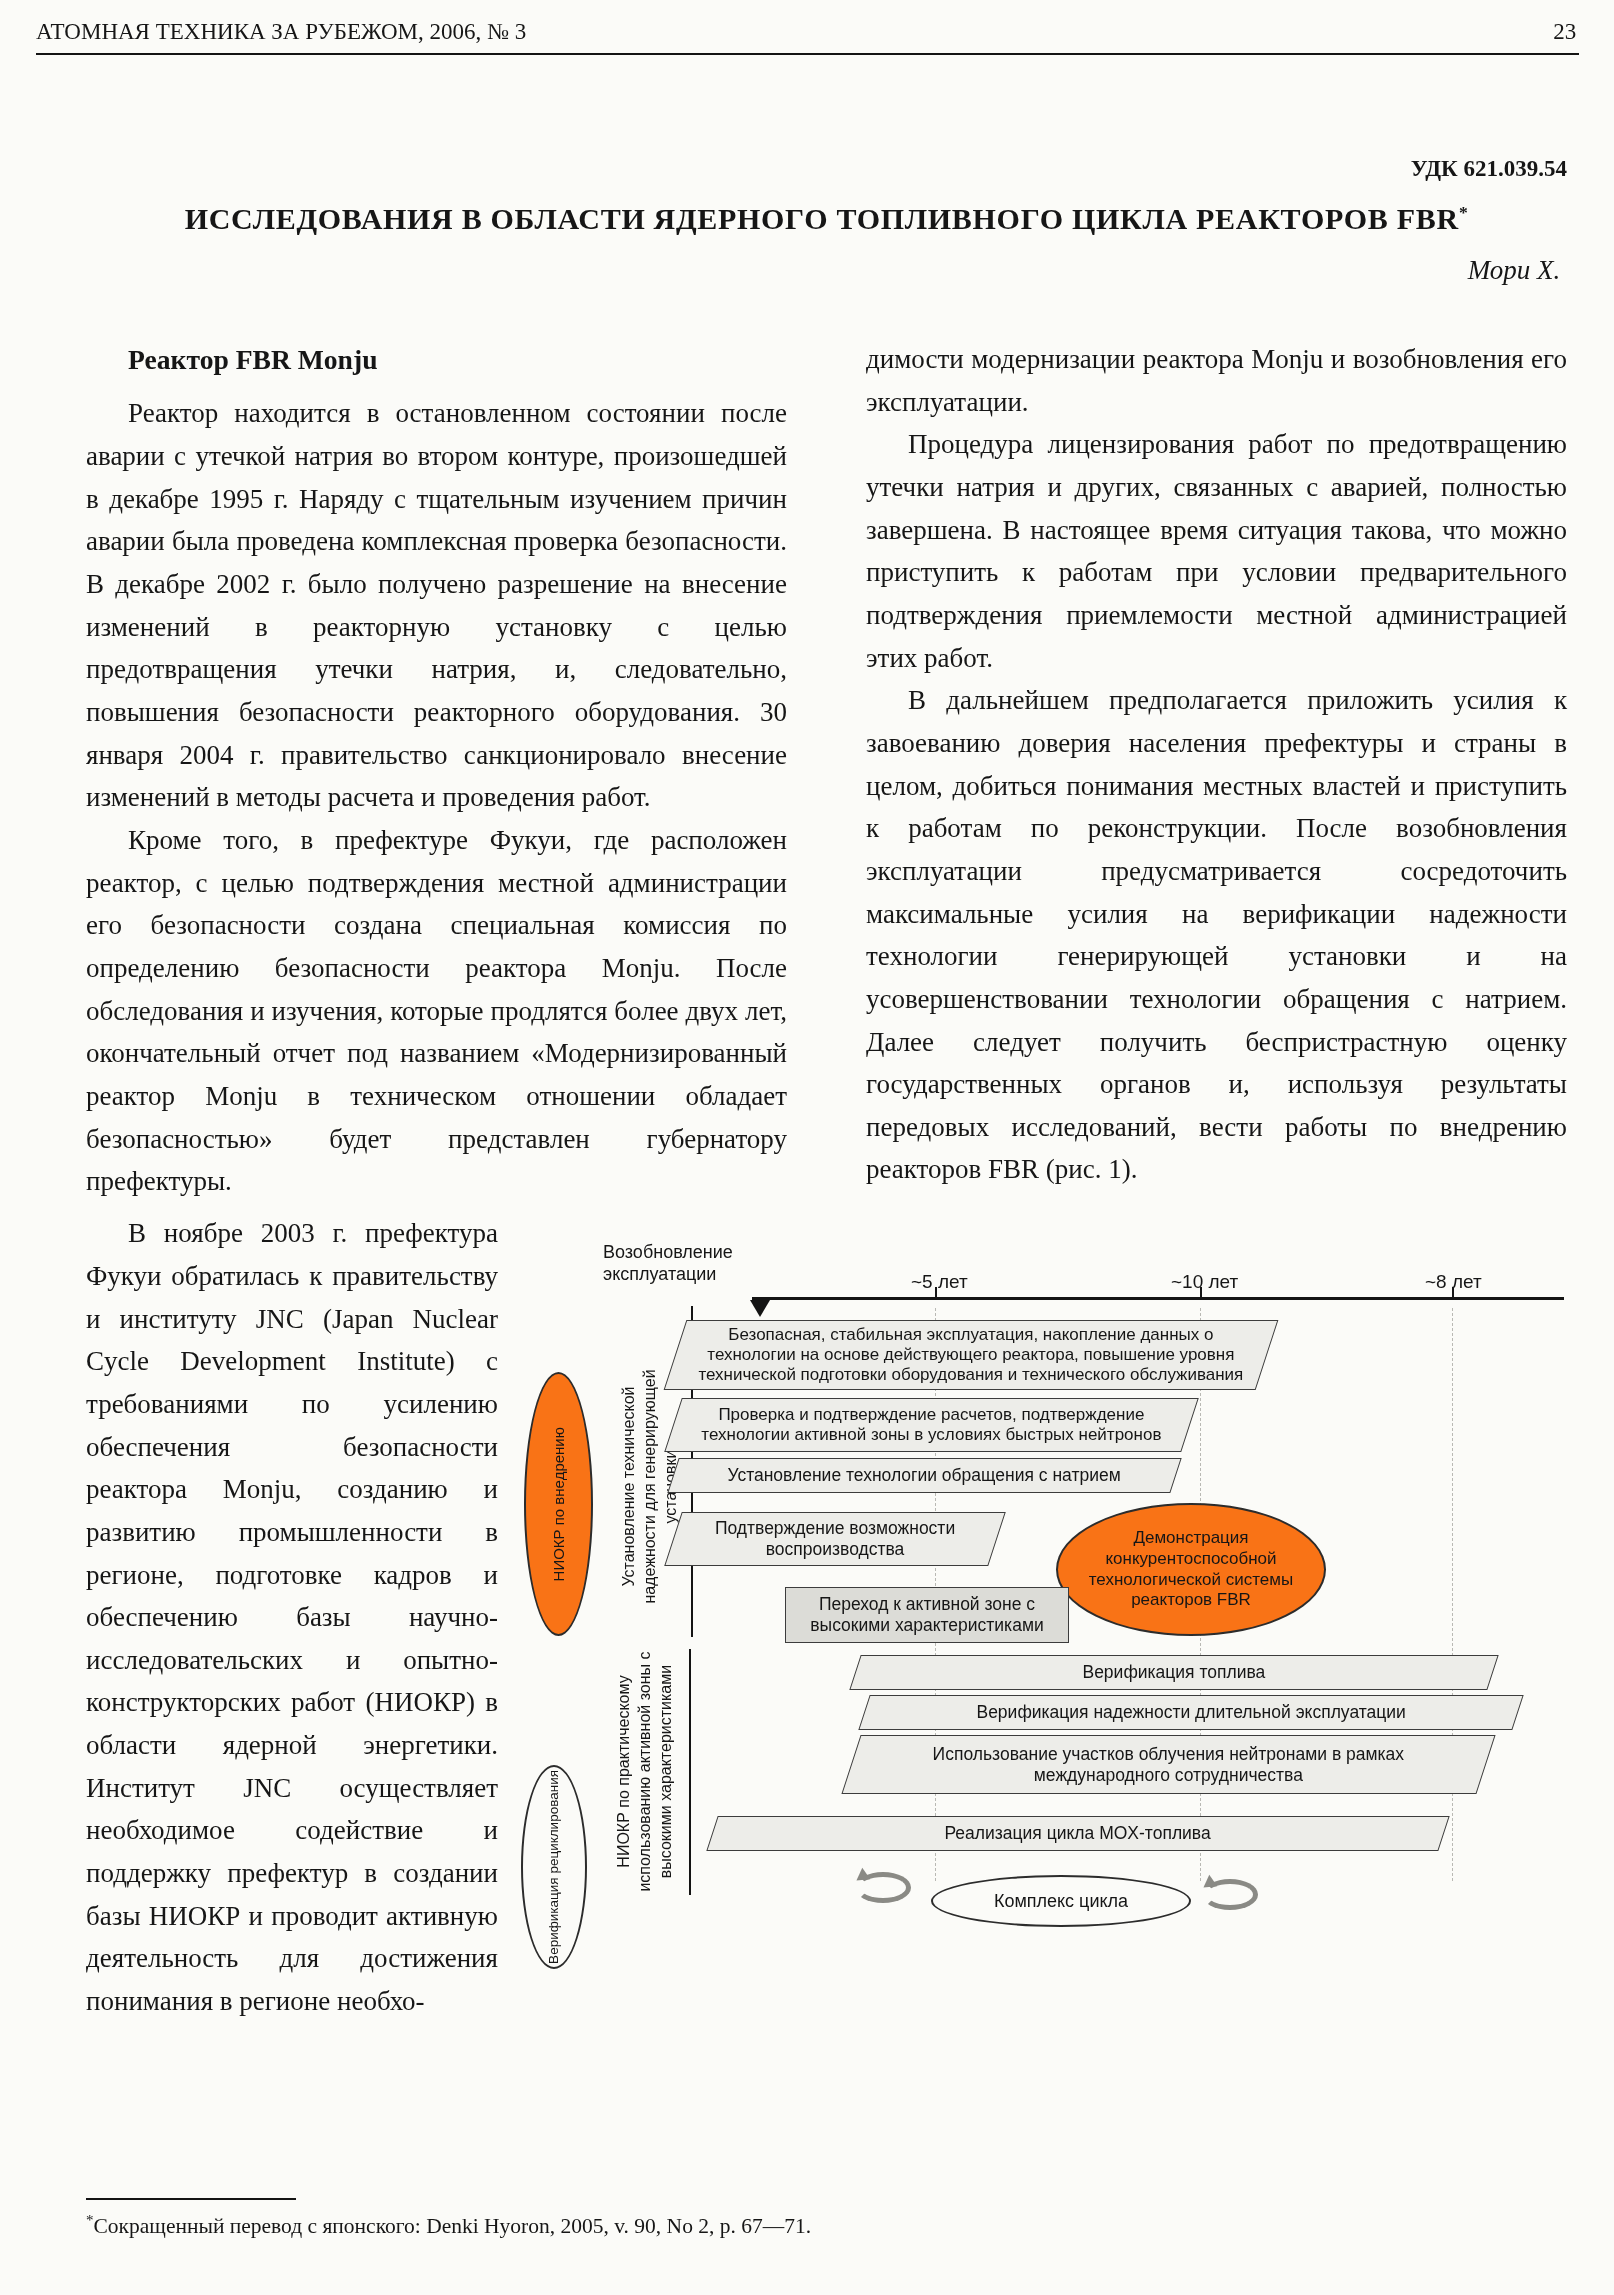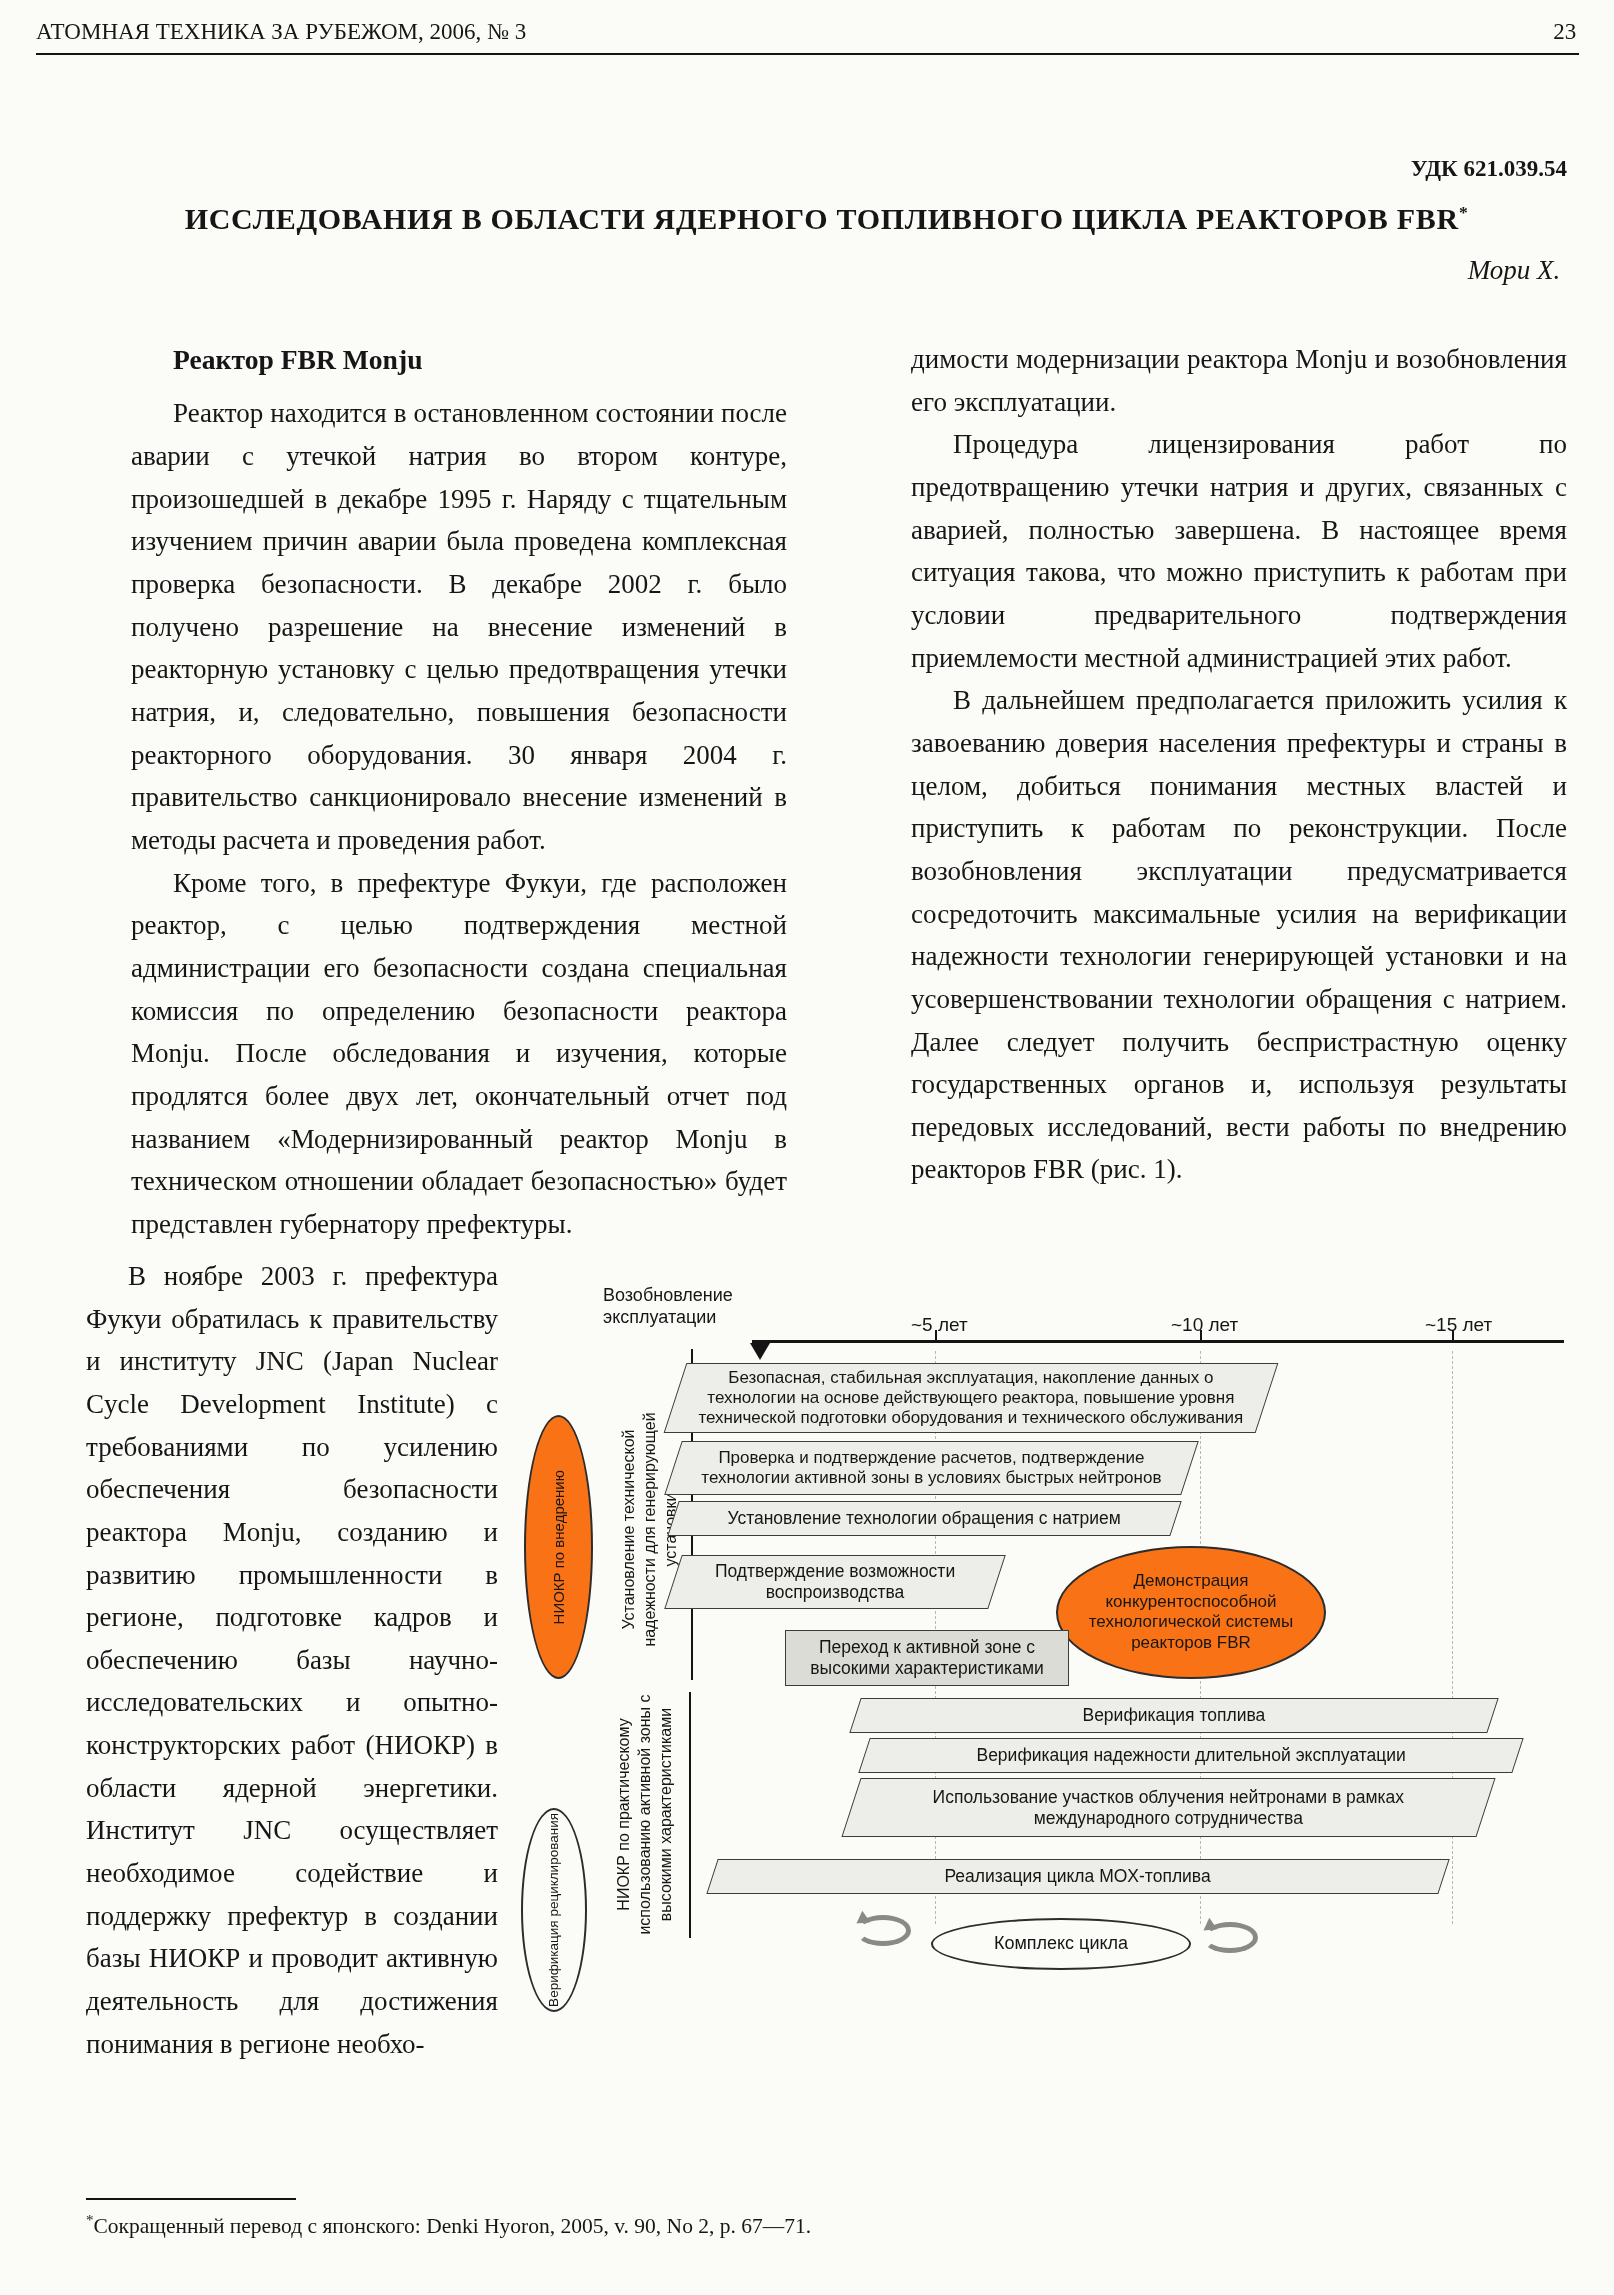--- a/index.html
+++ b/index.html
@@ -22,21 +22,21 @@
     font-size:23px;
   }
   .content { margin:0 47px 0 86px; }
 
   .udc { margin-top:101px; text-align:right; font-weight:bold; font-size:23px; }
   .article-title { margin-top:20px; text-align:center; font-weight:bold; font-size:30px; letter-spacing:0.7px; }
   .article-title sup { font-size:17.5px; }
   .author { margin-top:19px; text-align:right; font-style:italic; font-size:27px; padding-right:6.7px; }
 
   .columns { display:flex; gap:79px; margin-top:52px; }
-  .col { flex:1; font-size:27px; line-height:1.58; text-align:justify; hyphens:auto;margin-left:45px; }
+  .col { flex:1; font-size:27px; line-height:1.58; text-align:justify; hyphens:auto; }
   .col p, .narrow p { margin:0; text-indent:42px; }
   .col p.noindent { text-indent:0; }
   .col-heading { font-weight:bold; font-size:27.6px; text-indent:42px; margin:0 0 10.8px 0; text-align:left; }
 
   .lower { display:flex; margin-top:9.4px; }
   .narrow { width:412px; flex:none; font-size:27px; line-height:1.58; text-align:justify; hyphens:auto; }
   .figwrap { flex:1; margin-left:19px; font-family:"Liberation Sans", sans-serif; }
 
   .fig-canvas { position:relative; width:1051px; height:759px; }
   .fig-topcap { position:absolute; left:56px; top:0; right:0; font-size:19px; }
@@ -118,21 +118,21 @@
       <div class="figwrap">
         <div class="fig-canvas">
 
 
           <div class="resume-label">Возобновление эксплуатации</div>
           <div class="tri-down"></div>
 
           <div class="tl-line"></div>
           <span class="tl-label" style="left:394px">~5 лет</span>
           <span class="tl-label" style="left:654px">~10 лет</span>
-          <span class="tl-label" style="left:908px">~15 лет</span>
+          <span class="tl-label" style="left:908px">~8 лет</span>
           <div class="tick" style="left:418px"></div>
           <div class="tick" style="left:683px"></div>
           <div class="tick" style="left:935px"></div>
           <div class="dashv" style="left:418px"></div>
           <div class="dashv" style="left:683px"></div>
           <div class="dashv" style="left:935px"></div>
 
           <div class="ell fill" style="left:6.7px;top:160px;width:69px;height:264px">
             <span class="vtext" style="font-size:15px;white-space:nowrap">НИОКР по внедрению</span>
           </div>

